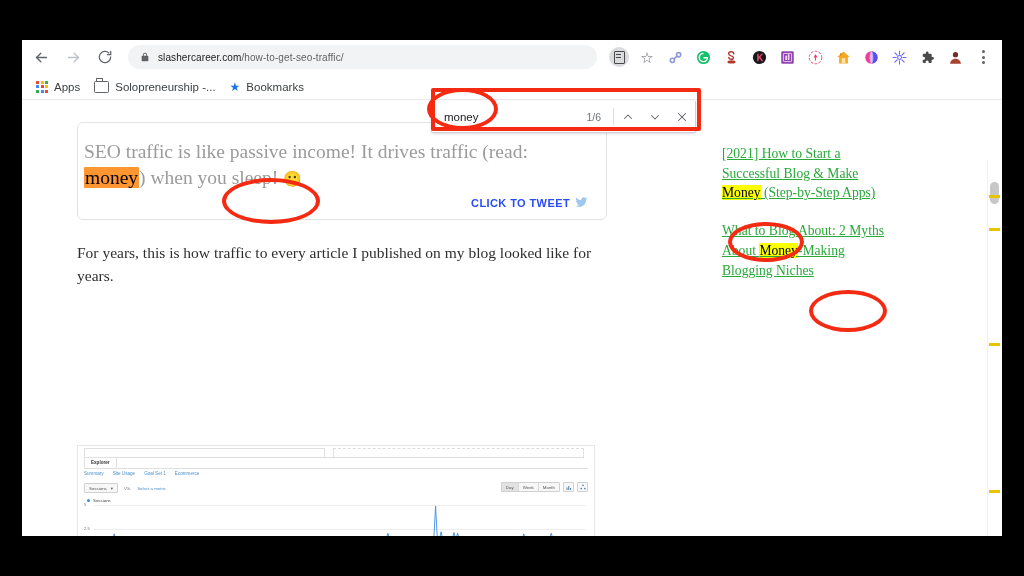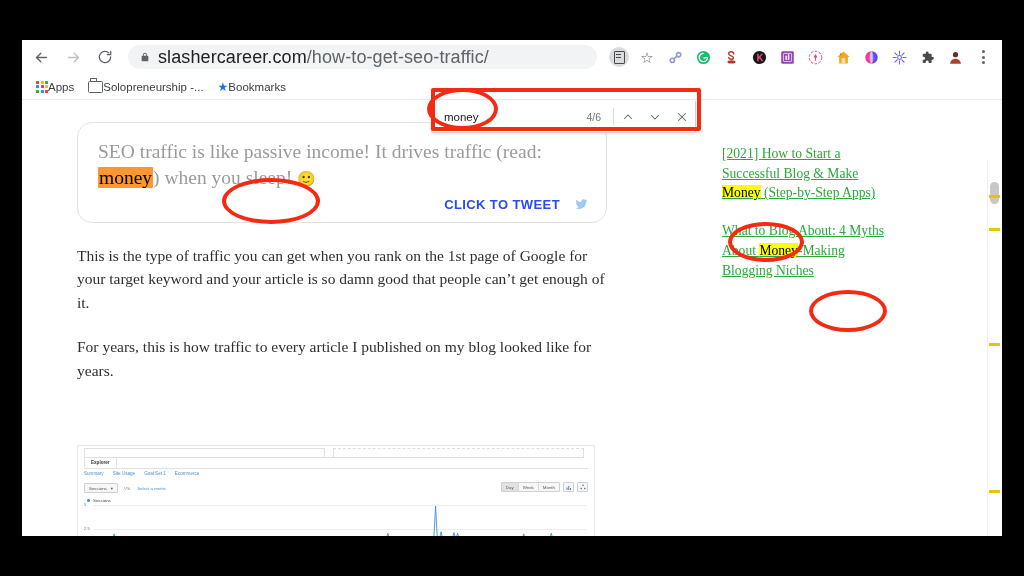--- a/index.html
+++ b/index.html
@@ -27,21 +27,21 @@
     justify-content:center;color:#5f6368;border-radius:50%;flex:0 0 auto;
   }
   .navbtn svg{display:block;}
   .omnibox{
     flex:1 1 auto;height:24px;margin:0 8px 0 10px;background:#f1f3f4;
     border-radius:12px;display:flex;align-items:center;padding:0 12px;
     min-width:0;
   }
   .lock{flex:0 0 auto;margin-right:8px;display:flex;align-items:center;}
   .url{
-    font-size:18px;color:#5f6368;white-space:nowrap;overflow:hidden;
+    font-size:10px;color:#5f6368;white-space:nowrap;overflow:hidden;
     text-overflow:ellipsis;letter-spacing:.1px;
   }
   .url b{color:#202124;font-weight:400;}
   .tb-right{display:flex;align-items:center;flex:0 0 auto;padding-right:5px;}
   .tb-icon{
     width:22px;height:22px;margin:0 3px;display:flex;align-items:center;
     justify-content:center;position:relative;flex:0 0 auto;
   }
   .ic-reader{
     width:20px;height:20px;border-radius:50%;background:#dadce0;
@@ -62,21 +62,21 @@
     align-items:center;justify-content:center;gap:2.4px;
   }
   .dots i{width:3px;height:3px;border-radius:50%;background:#5f6368;display:block;}
 
   
   .bookmarks{
     position:absolute;left:0;top:34px;width:980px;height:25px;background:#fff;
     display:flex;align-items:center;border-bottom:1px solid #e8eaed;
   }
   .bm{display:flex;align-items:center;margin-left:14px;}
-  .bm-label{font-size:11.5px;color:#3c4043;white-space:nowrap;}
+  .bm-label{font-size:11.5px;color:#3c4043;margin-left:6px;white-space:nowrap;}
   .apps-grid{
     width:12px;height:12px;display:grid;grid-template-columns:repeat(3,3px);
     grid-template-rows:repeat(3,3px);gap:1.5px;
   }
   .apps-grid i{width:3px;height:3px;border-radius:.5px;display:block;}
   .folder{
     width:13px;height:10px;border:1.3px solid #5f6368;border-radius:1.5px;
     position:relative;
   }
   .folder::before{
@@ -106,33 +106,33 @@
 
   
   .page{
     position:absolute;left:0;top:60px;width:980px;height:436px;
     background:#fff;overflow:hidden;
   }
   .content{
     position:absolute;left:55px;top:22px;width:530px;
   }
   .quote-box{
-    border:1px solid #e3e3e3;border-radius:15px;padding:16px 18px 10px 20px;
+    border:1px solid #e3e3e3;border-radius:6px;padding:16px 18px 10px 6px;
     background:#fff;
   }
   .quote-text{
     font-family:"Liberation Serif", serif;font-size:19.5px;line-height:1.33;
     color:#9b9b9b;margin:0;
   }
   .hl-active{background:#ff9632;color:#000;padding:0 1px;border-radius:1px;}
   .emoji{font-size:15px;}
   .ctt{
-    text-align:right;margin-top:6px;font-size:13px;font-weight:bold;
+    text-align:right;margin-top:6px;font-size:11px;font-weight:bold;
     color:#2a4cf4;letter-spacing:.4px;display:flex;align-items:center;
-    justify-content:flex-end;gap:15px;
+    justify-content:flex-end;gap:5px;
   }
   .bird{width:13px;height:11px;display:block;}
   .para{
     font-family:"Liberation Serif", serif;font-size:15.5px;line-height:1.52;
     color:#2f2f2f;margin:21px 0 0 0;
   }
 
   
   .ga{
     position:absolute;left:55px;top:345px;width:516px;height:95px;
@@ -383,21 +383,20 @@
       <div class="content">
         <div class="quote-box">
           <p class="quote-text"><span>SEO traffic is like passive income! It drives traffic (read: </span><span class="hl-active">money</span><span>) when you sleep! </span><span class="emoji">🙂</span></p>
           <div class="ctt">
             <span>CLICK TO TWEET</span>
             <svg class="bird" viewBox="0 0 24 20">
                 <path d="M23 2.6c-.8.4-1.7.7-2.6.8a4.6 4.6 0 0 0 2-2.5c-.9.5-1.9.9-2.9 1.1A4.5 4.5 0 0 0 11.7 6a12.8 12.8 0 0 1-9.3-4.7A4.5 4.5 0 0 0 3.8 7.3 4.5 4.5 0 0 1 1.7 6.8v.1c0 2.2 1.5 4 3.6 4.4a4.5 4.5 0 0 1-2 .1 4.5 4.5 0 0 0 4.2 3.1A9 9 0 0 1 .8 16.4 12.7 12.7 0 0 0 7.7 18.4c8.3 0 12.8-6.9 12.8-12.8v-.6A9 9 0 0 0 23 2.6z" fill="#9fc8ef"></path>
               </svg>
           </div>
         </div>
-        <p class="para">This is the type of traffic you can get when you rank on the 1st page of Google for your target keyword and your article is so damn good that people can’t get enough of it.</p>
         <p class="para">For years, this is how traffic to every article I published on my blog looked like for years.</p>
       </div>
 
       <div class="ga">
         <div class="ga-topstrip">
             <span class="b1"></span>
             <span class="b2"></span>
           </div>
         <div class="ga-tabrow">
           <span class="ga-tab">Explorer</span>
@@ -447,35 +446,35 @@
           <span class="ga-grid" style="top:1px"></span>
           <span class="ga-grid" style="top:25px"></span>
           <svg id="ga-svg" width="494" height="36" viewBox="0 0 494 36" preserveAspectRatio="none" style="position:absolute;left:10px;top:0">
               <path d="M0.00 36.00 L1.84 36.00 L3.67 36.00 L5.51 36.00 L7.35 36.00 L9.18 36.00 L11.02 36.00 L12.86 36.00 L14.69 36.00 L16.53 36.00 L18.36 36.00 L20.20 29.88 L22.04 36.00 L23.87 36.00 L25.71 36.00 L27.55 36.00 L29.38 36.00 L31.22 36.00 L33.06 36.00 L34.89 36.00 L36.73 36.00 L38.57 36.00 L40.40 36.00 L42.24 36.00 L44.07 36.00 L45.91 36.00 L47.75 36.00 L49.58 36.00 L51.42 36.00 L53.26 36.00 L55.09 36.00 L56.93 36.00 L58.77 36.00 L60.60 36.00 L62.44 36.00 L64.28 36.00 L66.11 36.00 L67.95 36.00 L69.78 36.00 L71.62 36.00 L73.46 36.00 L75.29 36.00 L77.13 36.00 L78.97 36.00 L80.80 36.00 L82.64 36.00 L84.48 36.00 L86.31 36.00 L88.15 36.00 L89.99 36.00 L91.82 36.00 L93.66 36.00 L95.49 36.00 L97.33 36.00 L99.17 36.00 L101.00 36.00 L102.84 36.00 L104.68 36.00 L106.51 36.00 L108.35 36.00 L110.19 36.00 L112.02 36.00 L113.86 36.00 L115.70 36.00 L117.53 36.00 L119.37 36.00 L121.20 36.00 L123.04 36.00 L124.88 36.00 L126.71 36.00 L128.55 36.00 L130.39 36.00 L132.22 36.00 L134.06 36.00 L135.90 36.00 L137.73 36.00 L139.57 36.00 L141.41 36.00 L143.24 36.00 L145.08 36.00 L146.91 36.00 L148.75 36.00 L150.59 36.00 L152.42 36.00 L154.26 36.00 L156.10 36.00 L157.93 36.00 L159.77 36.00 L161.61 36.00 L163.44 36.00 L165.28 36.00 L167.12 36.00 L168.95 36.00 L170.79 36.00 L172.62 36.00 L174.46 36.00 L176.30 36.00 L178.13 36.00 L179.97 36.00 L181.81 36.00 L183.64 36.00 L185.48 36.00 L187.32 36.00 L189.15 36.00 L190.99 36.00 L192.83 36.00 L194.66 36.00 L196.50 36.00 L198.33 36.00 L200.17 36.00 L202.01 36.00 L203.84 36.00 L205.68 36.00 L207.52 36.00 L209.35 36.00 L211.19 36.00 L213.03 36.00 L214.86 36.00 L216.70 36.00 L218.54 36.00 L220.37 36.00 L222.21 36.00 L224.04 36.00 L225.88 36.00 L227.72 36.00 L229.55 36.00 L231.39 36.00 L233.23 36.00 L235.06 36.00 L236.90 36.00 L238.74 36.00 L240.57 36.00 L242.41 36.00 L244.25 36.00 L246.08 36.00 L247.92 36.00 L249.75 36.00 L251.59 36.00 L253.43 36.00 L255.26 36.00 L257.10 36.00 L258.94 36.00 L260.77 36.00 L262.61 36.00 L264.45 36.00 L266.28 36.00 L268.12 36.00 L269.96 36.00 L271.79 36.00 L273.63 36.00 L275.46 36.00 L277.30 36.00 L279.14 36.00 L280.97 36.00 L282.81 36.00 L284.65 36.00 L286.48 36.00 L288.32 36.00 L290.16 36.00 L291.99 36.00 L293.83 29.20 L295.67 36.00 L297.50 36.00 L299.34 36.00 L301.17 36.00 L303.01 36.00 L304.85 36.00 L306.68 36.00 L308.52 36.00 L310.36 36.00 L312.19 36.00 L314.03 36.00 L315.87 36.00 L317.70 36.00 L319.54 36.00 L321.38 36.00 L323.21 36.00 L325.05 36.00 L326.88 36.00 L328.72 36.00 L330.56 36.00 L332.39 36.00 L334.23 36.00 L336.07 36.00 L337.90 36.00 L339.74 36.00 L341.58 2.00 L343.41 36.00 L345.25 36.00 L347.09 27.84 L348.92 36.00 L350.76 36.00 L352.59 36.00 L354.43 36.00 L356.27 36.00 L358.10 36.00 L359.94 28.52 L361.78 36.00 L363.61 29.20 L365.45 36.00 L367.29 36.00 L369.12 36.00 L370.96 36.00 L372.80 36.00 L374.63 36.00 L376.47 36.00 L378.30 36.00 L380.14 36.00 L381.98 36.00 L383.81 36.00 L385.65 36.00 L387.49 36.00 L389.32 36.00 L391.16 36.00 L393.00 36.00 L394.83 36.00 L396.67 36.00 L398.51 36.00 L400.34 36.00 L402.18 36.00 L404.01 36.00 L405.85 36.00 L407.69 36.00 L409.52 36.00 L411.36 36.00 L413.20 36.00 L415.03 36.00 L416.87 36.00 L418.71 36.00 L420.54 36.00 L422.38 36.00 L424.22 36.00 L426.05 36.00 L427.89 36.00 L429.72 29.88 L431.56 36.00 L433.40 36.00 L435.23 36.00 L437.07 36.00 L438.91 36.00 L440.74 36.00 L442.58 36.00 L444.42 36.00 L446.25 36.00 L448.09 36.00 L449.93 36.00 L451.76 36.00 L453.60 36.00 L455.43 36.00 L457.27 29.20 L459.11 36.00 L460.94 36.00 L462.78 36.00 L464.62 36.00 L466.45 36.00 L468.29 36.00 L470.13 36.00 L471.96 36.00 L473.80 36.00 L475.64 36.00 L477.47 36.00 L479.31 36.00 L481.14 36.00 L482.98 36.00 L484.82 36.00 L486.65 36.00 L488.49 36.00 L490.33 36.00 L492.16 36.00 L494.00 36.00" fill="none" stroke="#3c8ddc" stroke-width="0.9"></path>
             </svg>
         </div>
       </div>
 
       <div class="sidebar">
         <a class="side-link"><span>[2021] How to Start a Successful Blog &amp; Make </span><span class="hl-inactive">Money</span><span> (Step-by-Step Apps)</span></a>
-        <a class="side-link"><span>What to Blog About: 4 Myths About </span><span class="hl-inactive">Money</span><span>-Making Blogging Niches</span></a>
+        <a class="side-link"><span>What to Blog About: 2 Myths About </span><span class="hl-inactive">Money</span><span>-Making Blogging Niches</span></a>
       </div>
 
       <div class="scrollbar">
         <div class="sb-thumb"></div>
       <div class="sb-tick" style="top: 35px;"></div>
           <div class="sb-tick" style="top: 68px;"></div>
           <div class="sb-tick" style="top: 183px;"></div>
           <div class="sb-tick" style="top: 330px;"></div>
         </div>
     </div>
 
     <div class="findbar">
       <input class="find-input" type="text" value="money" style="">
-      <span class="find-count">4/6</span>
+      <span class="find-count">1/6</span>
       <span class="find-sep"></span>
       <span class="find-btn">
         <svg width="12" height="12" viewBox="0 0 24 24" fill="none" stroke="currentColor" stroke-width="2.1" stroke-linecap="round" stroke-linejoin="round">
             <polyline points="5 15 12 8 19 15"></polyline>
           </svg>
       </span>
       <span class="find-btn">
         <svg width="12" height="12" viewBox="0 0 24 24" fill="none" stroke="currentColor" stroke-width="2.1" stroke-linecap="round" stroke-linejoin="round">
             <polyline points="5 9 12 16 19 9"></polyline>
           </svg>

